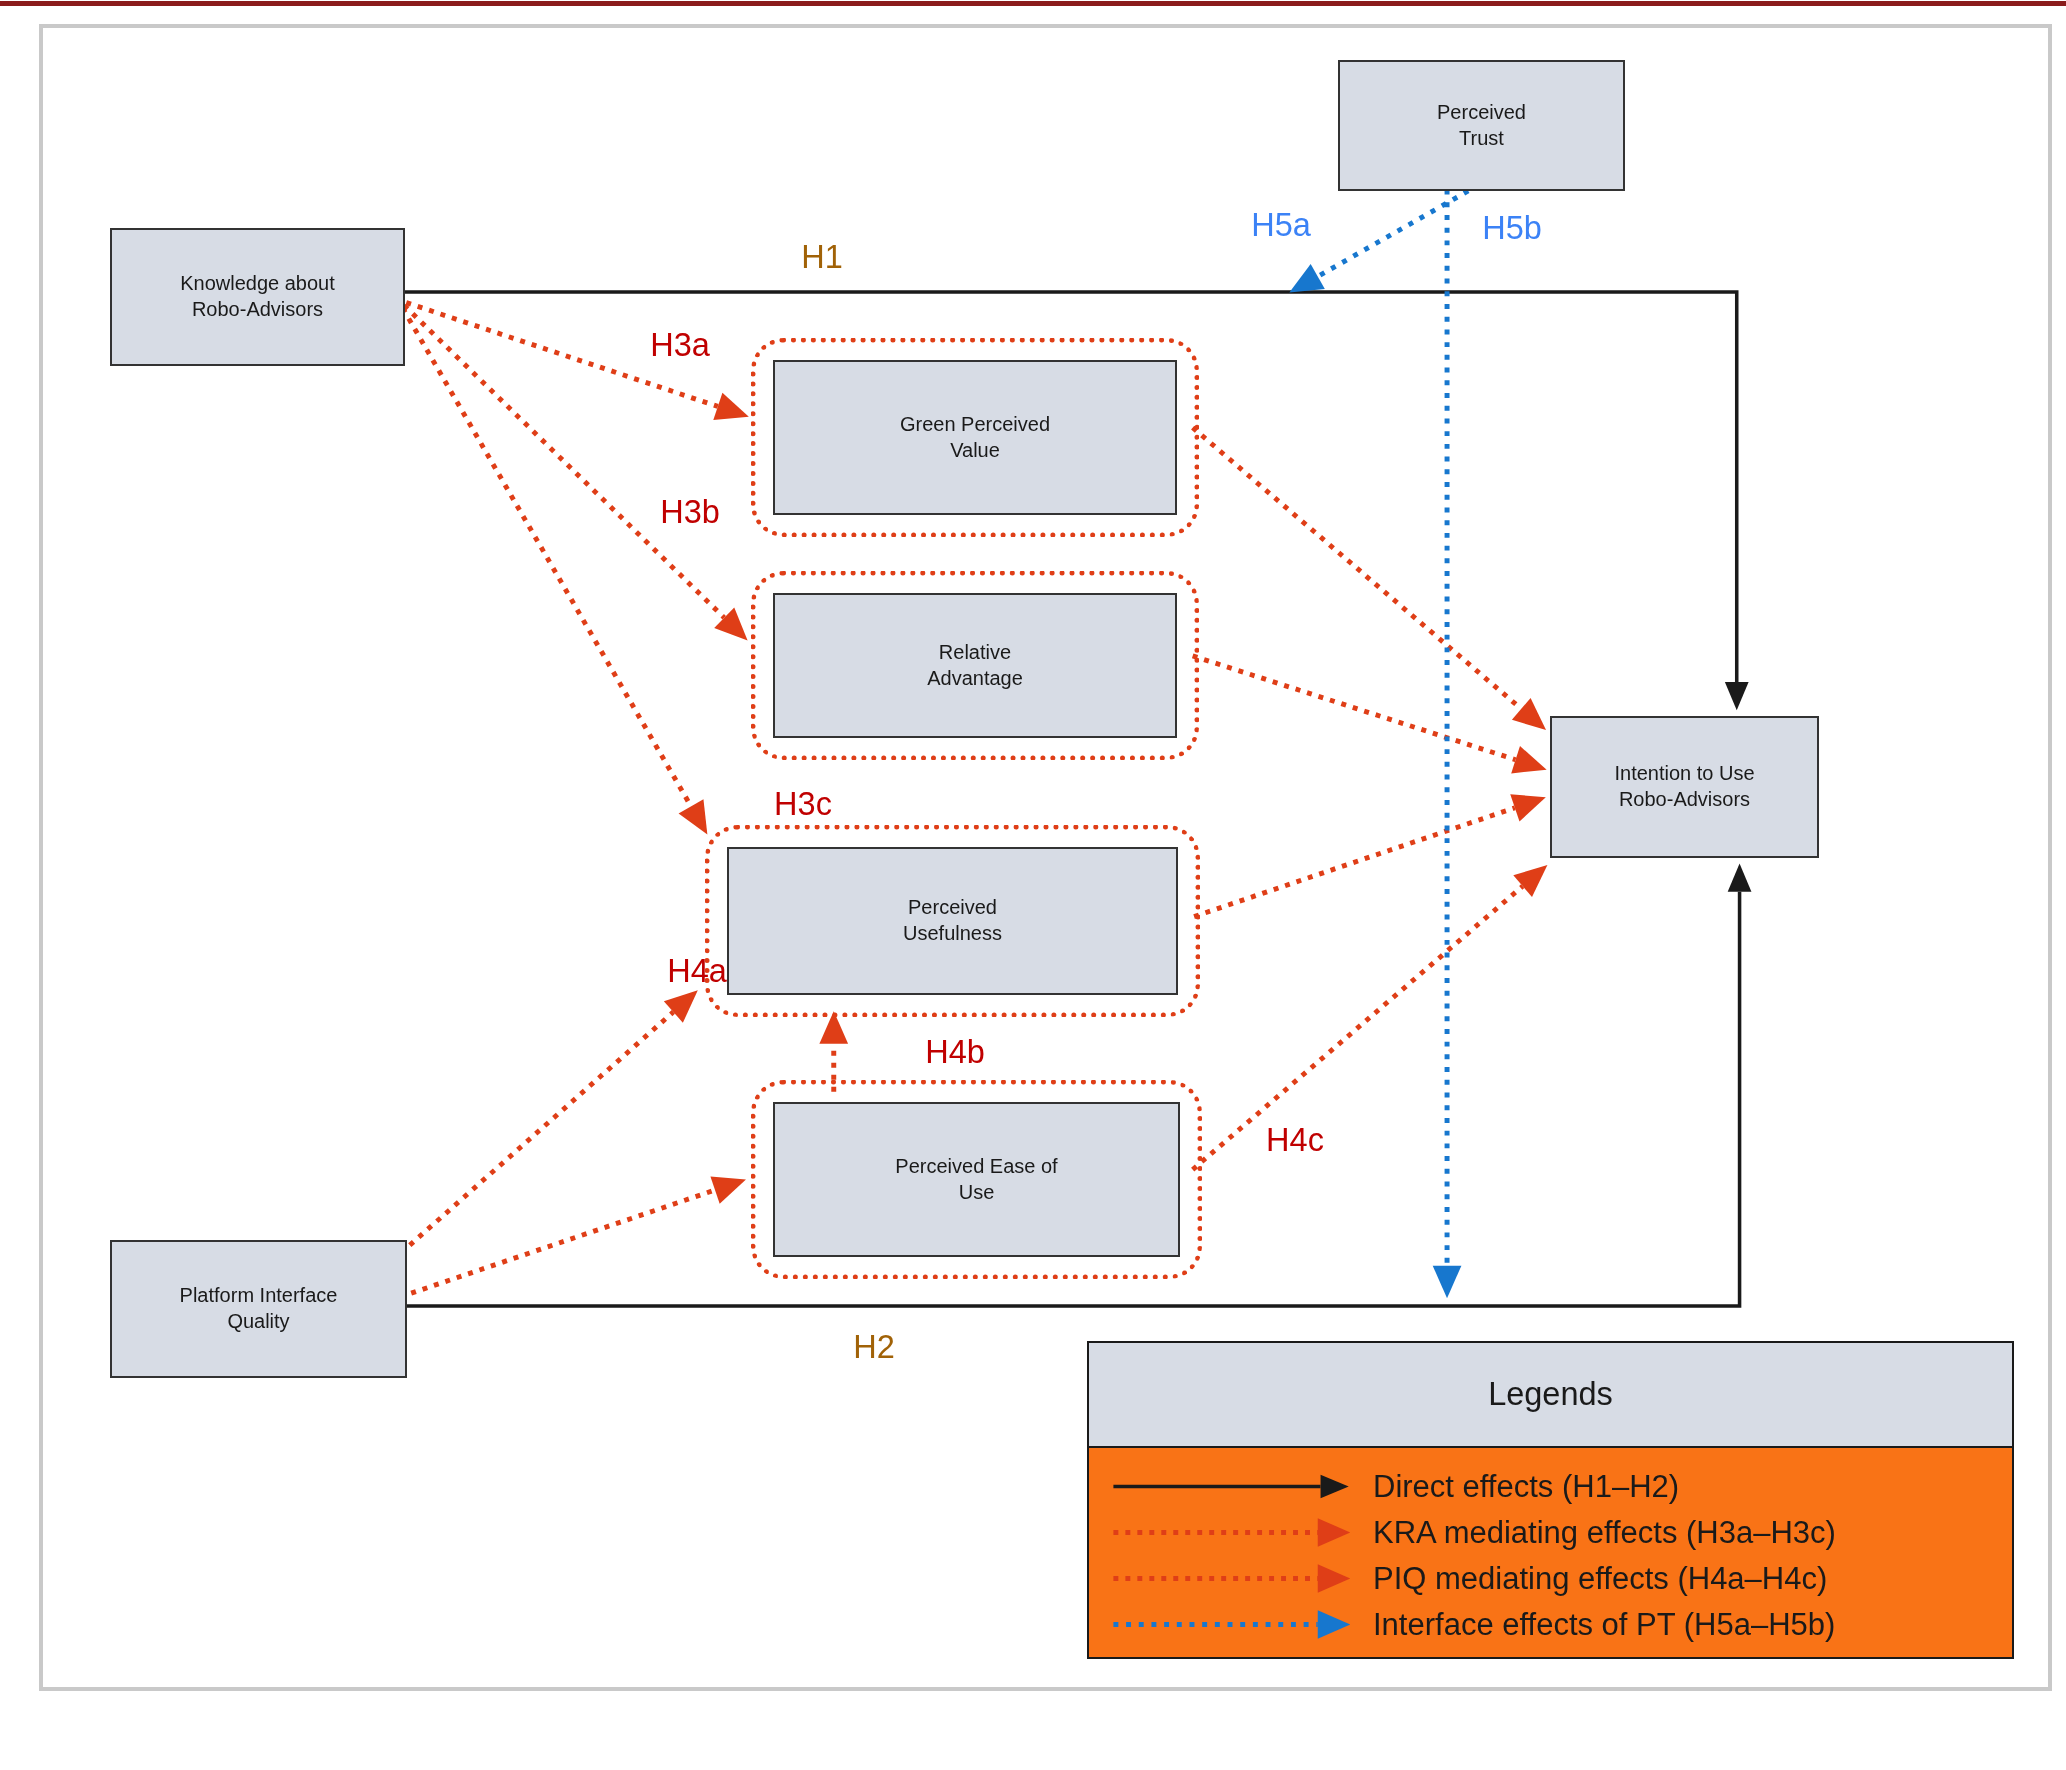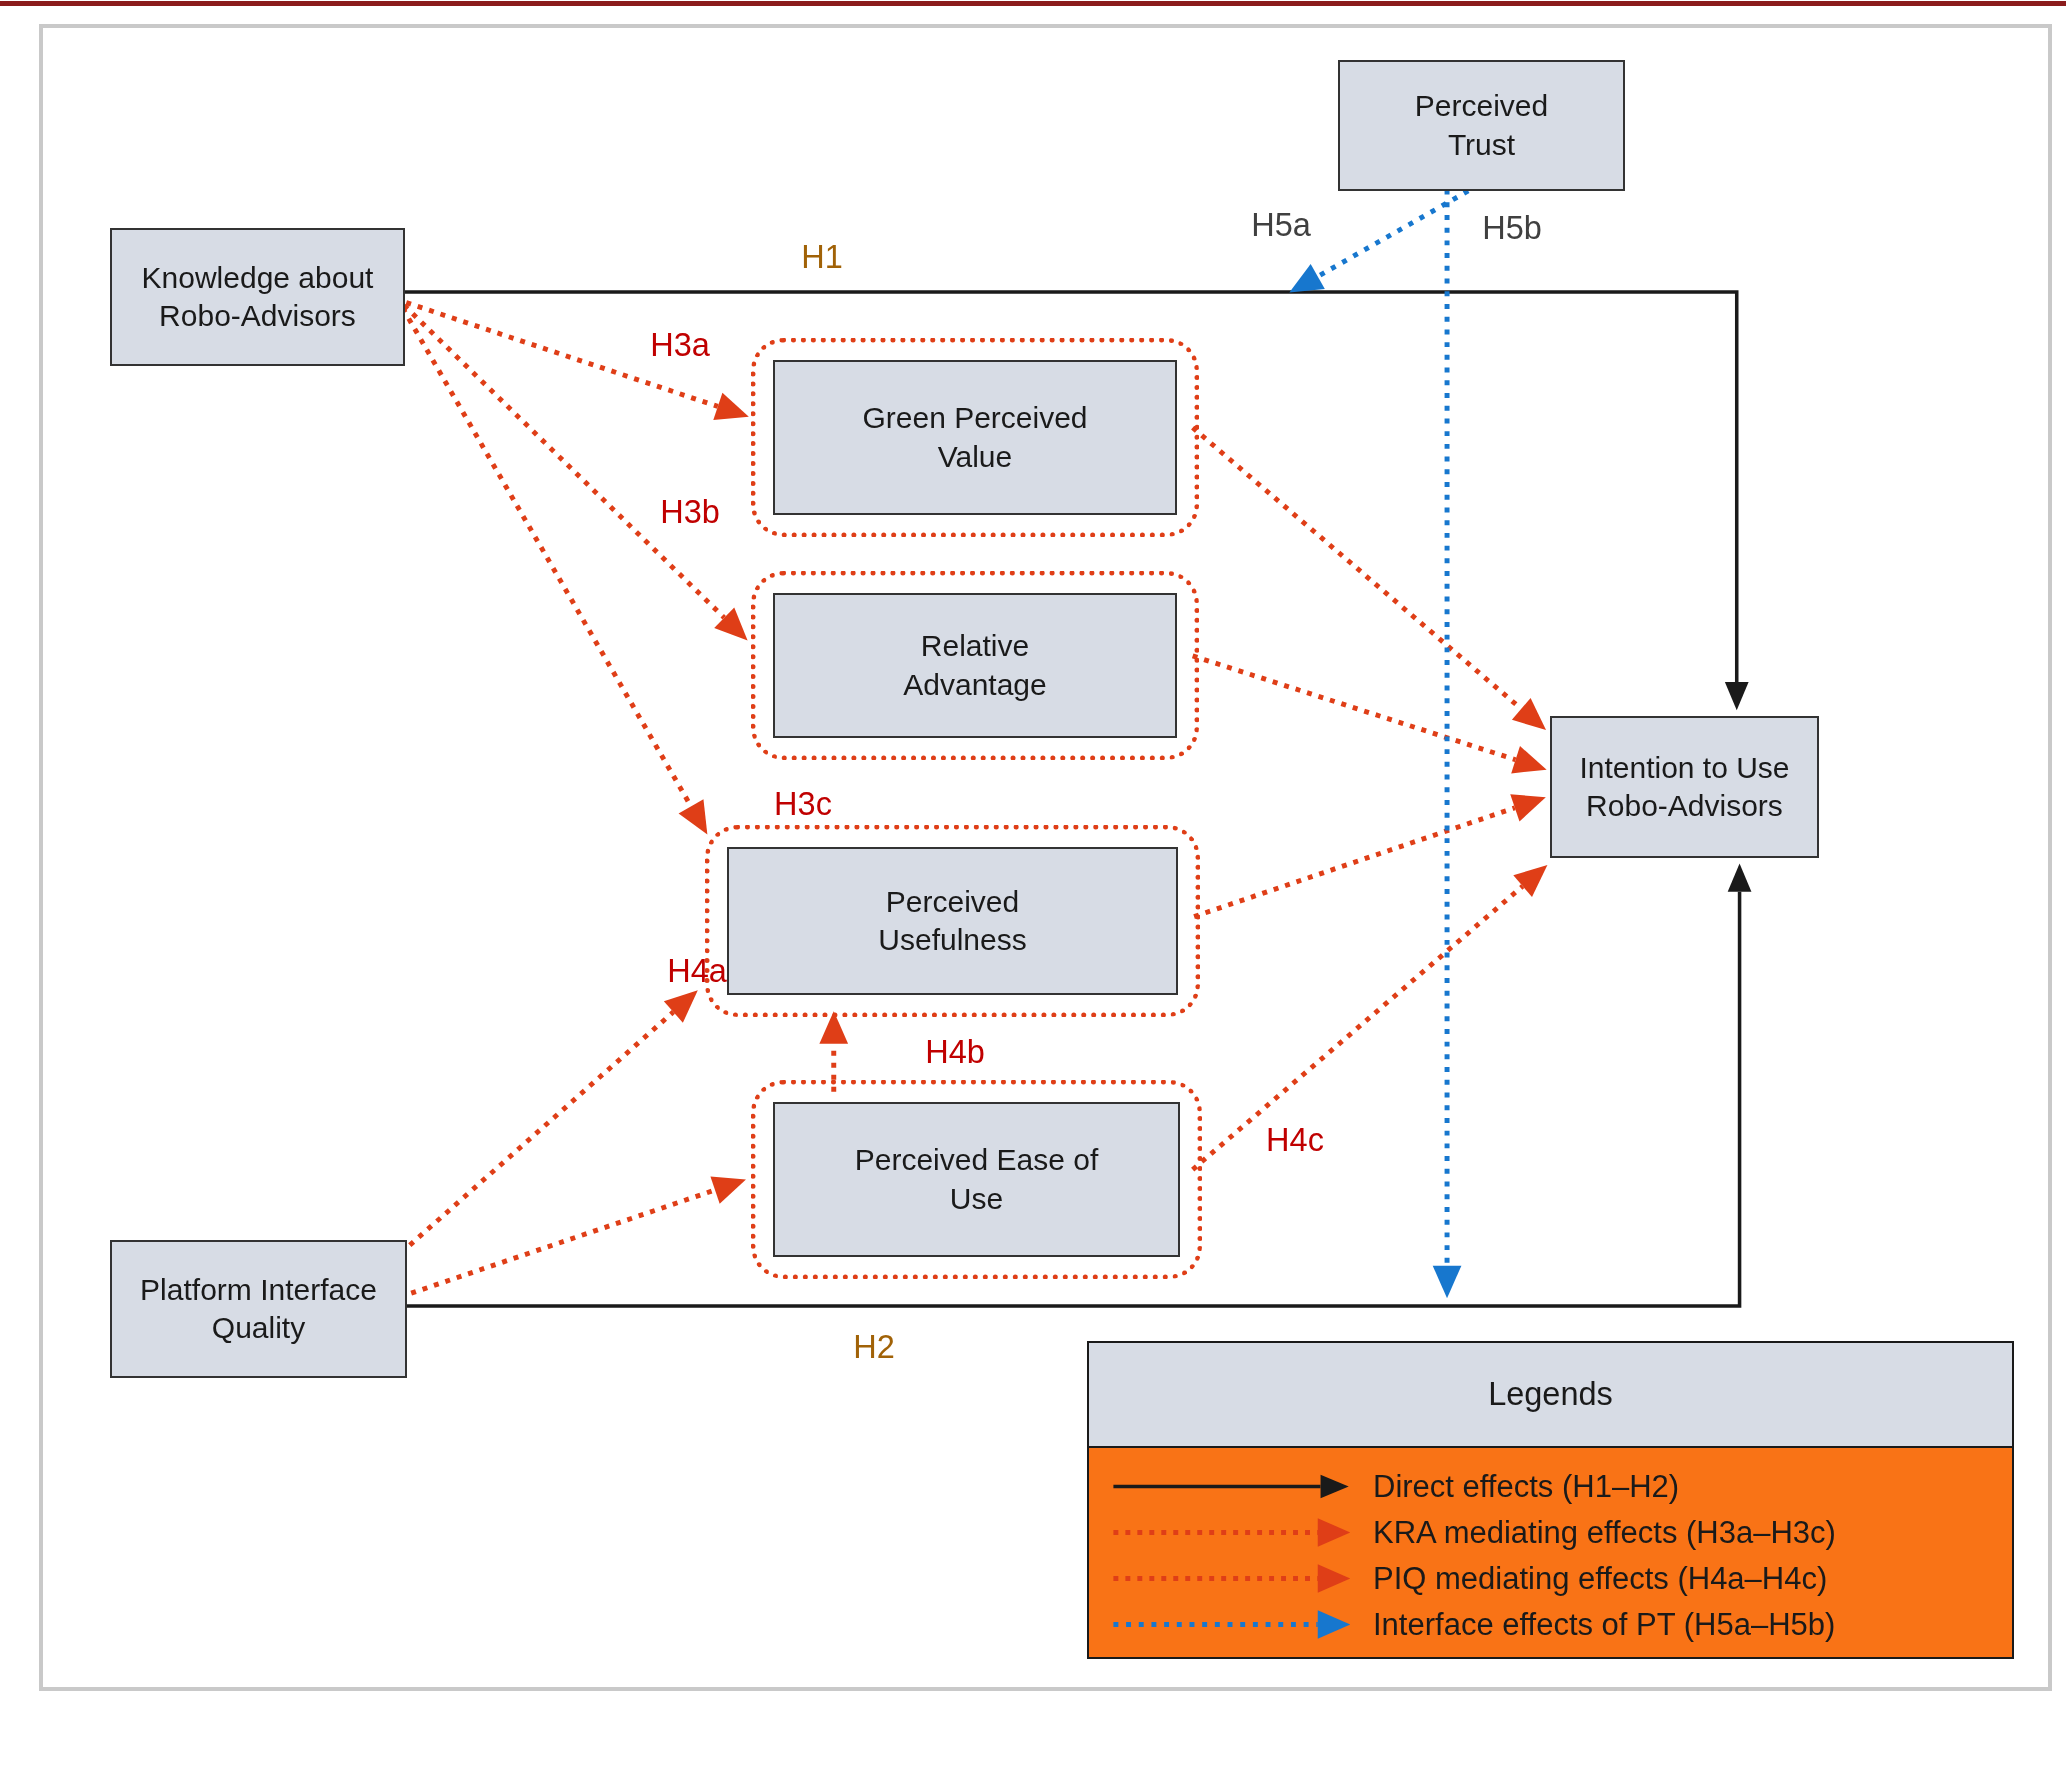--- a/index.html
+++ b/index.html
@@ -3,26 +3,26 @@
 <meta charset="utf-8">
 <style>
   html,body{margin:0;padding:0;background:#ffffff;}
   #canvas{position:relative;width:2066px;height:1771px;background:#ffffff;overflow:hidden;
           font-family:"Liberation Sans", sans-serif;color:#1a1a1a;}
   .top-rule{position:absolute;left:0;top:1.4px;width:100%;height:5px;background:#8b1c1c;}
   .frame{position:absolute;left:39px;top:24px;width:2005px;height:1659px;
          border:4.2px solid #c9c9c9;background:transparent;}
   .node{position:absolute;background:#d7dce5;border:2.1px solid #333333;
         display:flex;align-items:center;justify-content:center;text-align:center;
-        font-size:30px;line-height:1.28;white-space:pre-line;}
+        font-size:20px;line-height:1.28;white-space:pre-line;}
   .mediator{position:absolute;border:5px dotted #df3e17;border-radius:32.5px;}
   .mediator .node{position:absolute;inset:17px;}
   .hlabel{position:absolute;transform:translate(-50%,-50%);font-size:32.5px;white-space:nowrap;}
   .hl-red{color:#c00000;}
-  .hl-blue{color:#404040;}
+  .hl-blue{color:#3b82f6;}
   .hl-black{color:#a16207;}
   #edges{position:absolute;left:0;top:0;pointer-events:none;}
   .legend{position:absolute;left:1087px;top:1341px;width:927px;height:318px;
           border:2.8px solid #1a1a1a;background:#f97316;box-sizing:border-box;}
   .legend-header{height:103px;background:#d7dce5;border-bottom:2.8px solid #1a1a1a;
                  display:flex;align-items:center;justify-content:center;font-size:32.5px;}
   .legend-body{padding:15.5px 0 0 20px;}
   .legend-row{display:flex;align-items:center;height:46px;gap:10px;}
   .legend-row svg{flex:0 0 254px;}
   .legend-label{font-size:31px;white-space:nowrap;}

